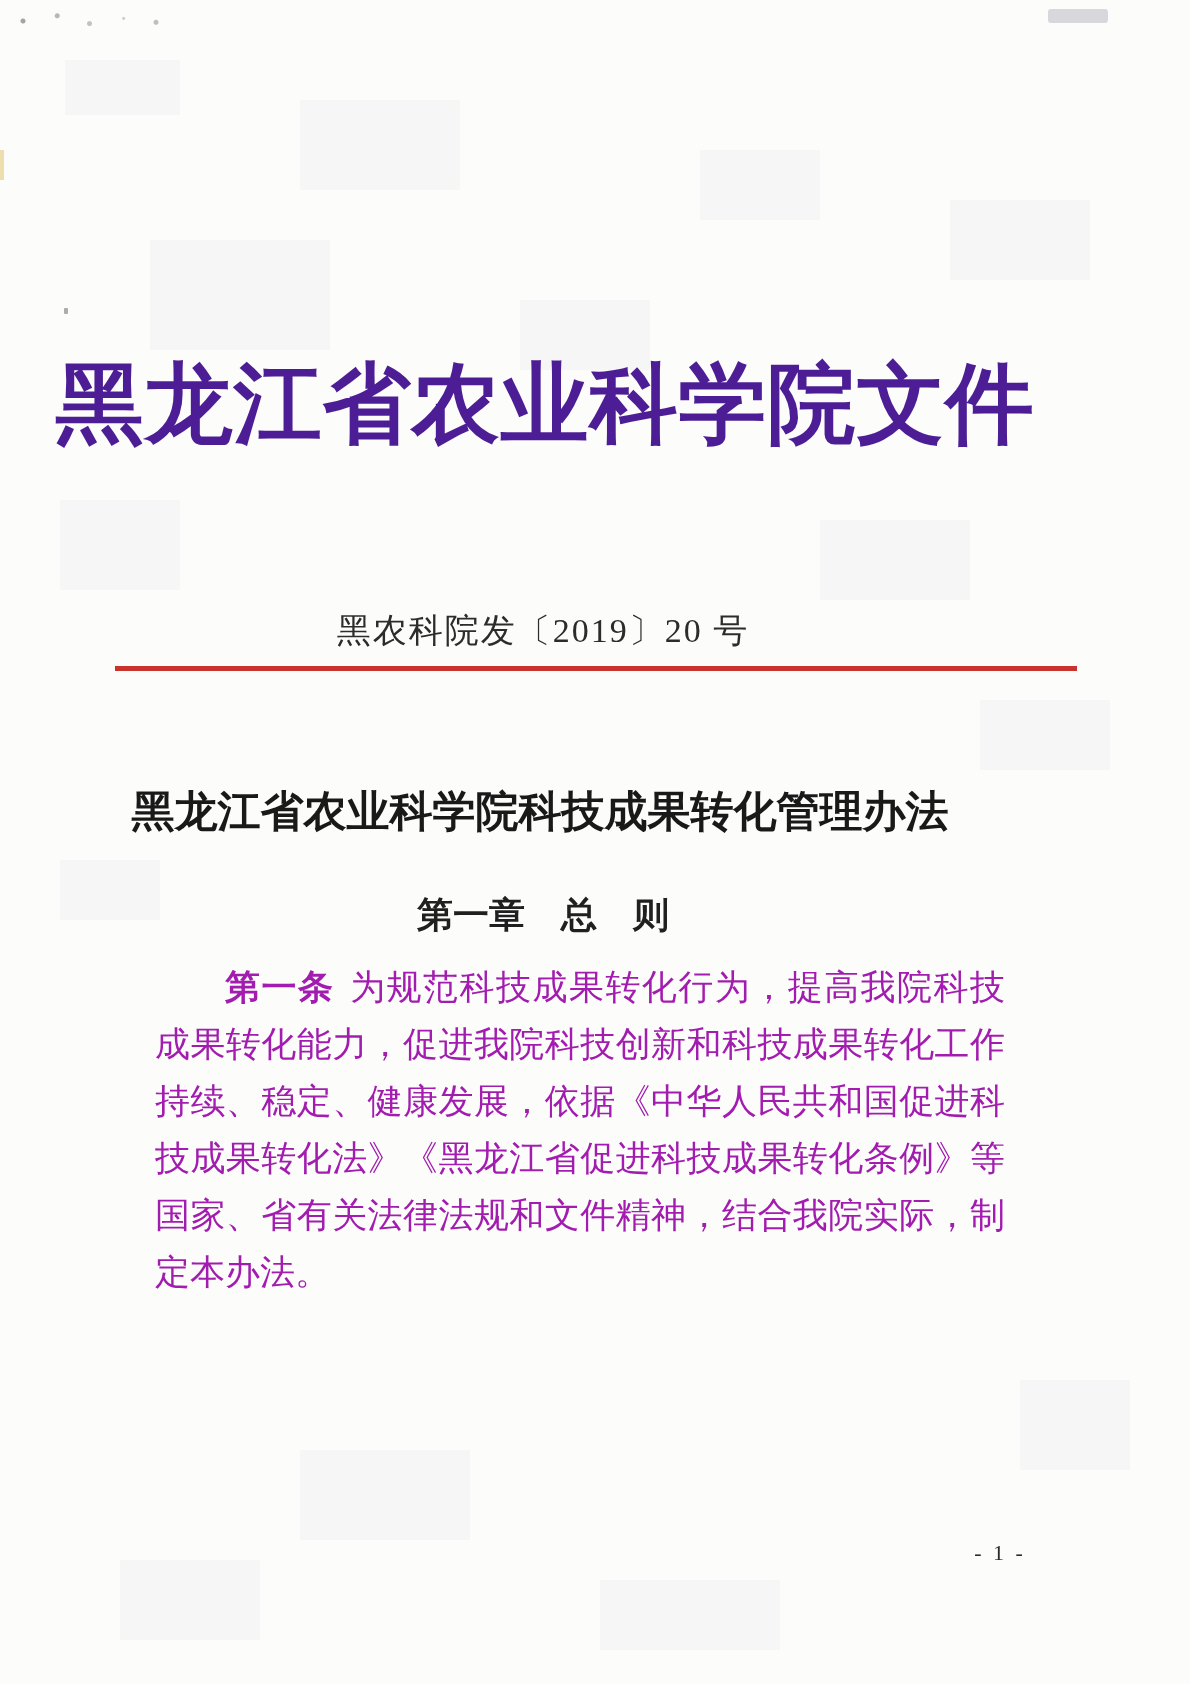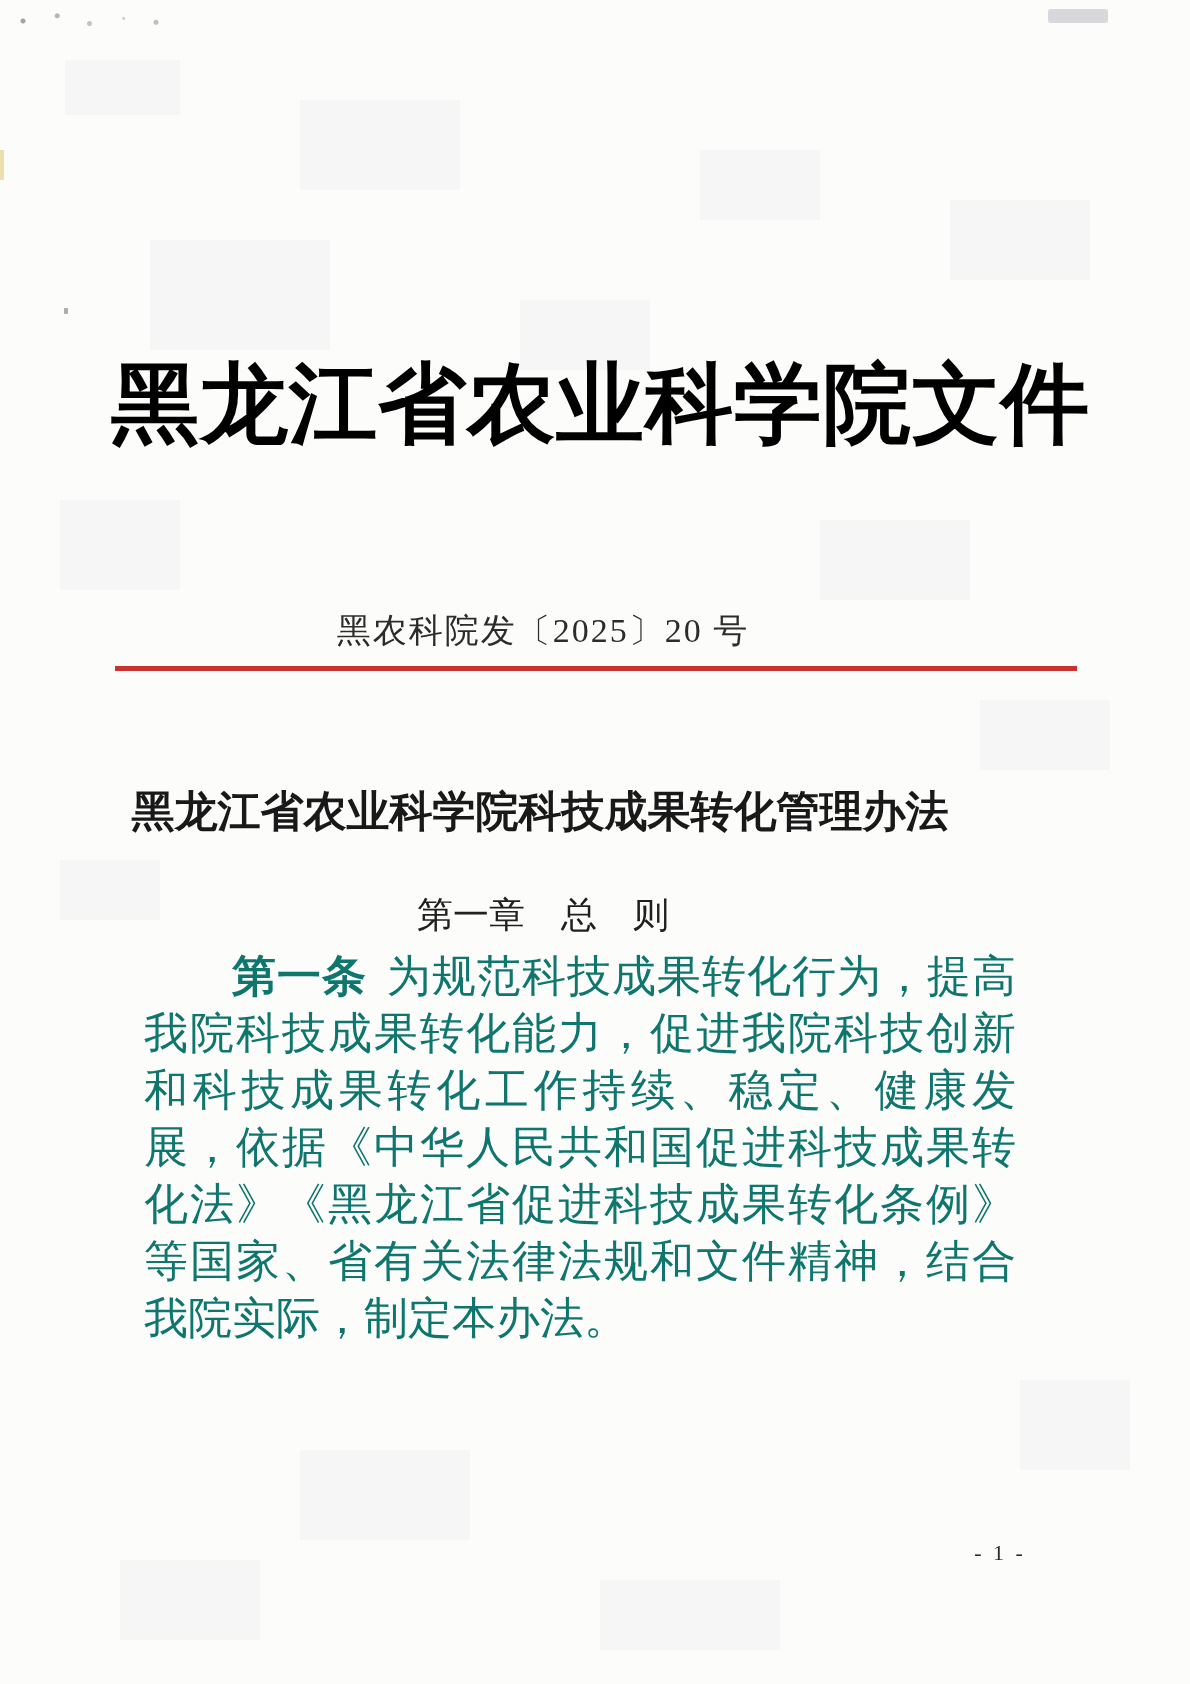--- a/index.html
+++ b/index.html
@@ -59,33 +59,33 @@
     font-size:43px;line-height:56px;
     font-weight:bold;
     color:#191919;
     white-space:nowrap;
   }
   .chapter{
     position:absolute;top:892px;left:6px;right:110px;
     margin:0;
     text-align:center;
     font-size:36px;line-height:46px;
-    font-weight:normal;
+    font-weight:bold;
     color:#202020;
   }
   .body-text{
     position:absolute;top:947px;left:143px;width:874px;
   }
   .article{
-    margin:1px;
-    font-size:44px;
+    margin:12px;
+    font-size:35px;
     line-height:57px;
     text-align:justify;
     text-indent:2em;
-    color:#0f766e;
+    color:#a21caf;
   }
   .article-label{font-weight:bold;margin-right:.45em;}
 
   .page-number{
     position:absolute;top:1540px;left:955px;width:90px;
     text-align:center;
     font-size:22px;letter-spacing:3px;
     color:#2a2a2a;
     font-family:"Liberation Serif","DejaVu Serif",serif;
   }
@@ -107,23 +107,23 @@
   <div class="artifact blk" style="top:300px;left:520px;width:130px;height:70px;"></div>
   <div class="artifact blk" style="top:500px;left:60px;width:120px;height:90px;"></div>
   <div class="artifact blk" style="top:520px;left:820px;width:150px;height:80px;"></div>
   <div class="artifact blk" style="top:700px;left:980px;width:130px;height:70px;"></div>
   <div class="artifact blk" style="top:860px;left:60px;width:100px;height:60px;"></div>
   <div class="artifact blk" style="top:1450px;left:300px;width:170px;height:90px;"></div>
   <div class="artifact blk" style="top:1560px;left:120px;width:140px;height:80px;"></div>
   <div class="artifact blk" style="top:1580px;left:600px;width:180px;height:70px;"></div>
   <div class="artifact blk" style="top:1380px;left:1020px;width:110px;height:90px;"></div>
 
-  <div class="letterhead-title" style="color: #000000; text-align: right;">黑龙江省农业科学院文件</div>
+  <div class="letterhead-title" style="color: #4c1d95;">黑龙江省农业科学院文件</div>
 
-  <div class="doc-number">黑农科院发〔2025〕20 号</div>
+  <div class="doc-number">黑农科院发〔2019〕20 号</div>
 
   <hr class="red-rule" style="background: rgb(201, 51, 46);">
 
   <h1 class="doc-title">黑龙江省农业科学院科技成果转化管理办法</h1>
 
   <h2 class="chapter">第一章　总　则</h2>
 
   <div class="body-text">
     <p class="article"><span class="article-label">第一条</span><span>为规范科技成果转化行为，提高我院科技成果转化能力，促进我院科技创新和科技成果转化工作持续、稳定、健康发展，依据《中华人民共和国促进科技成果转化法》《黑龙江省促进科技成果转化条例》等国家、省有关法律法规和文件精神，结合我院实际，制定本办法。</span></p>
   </div>

